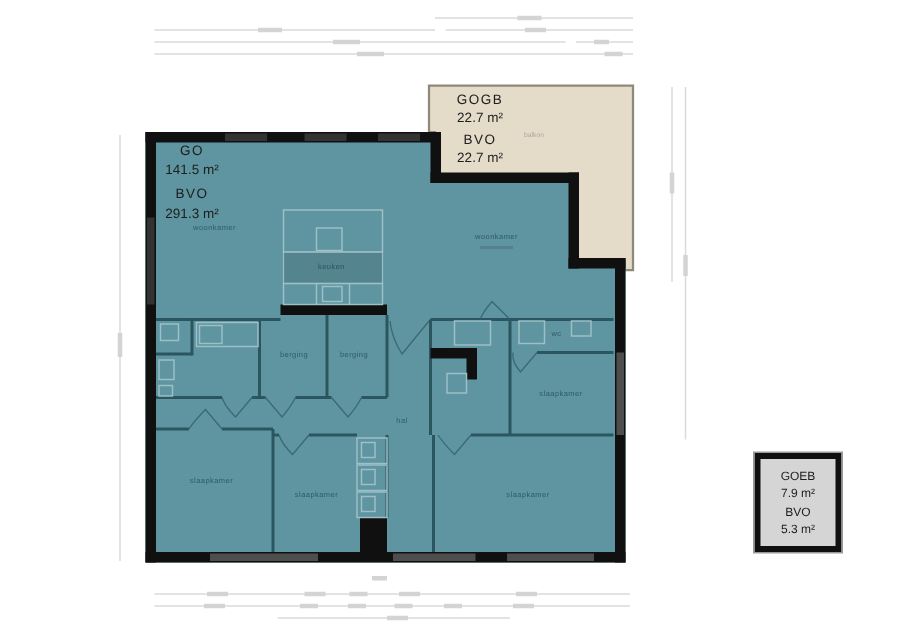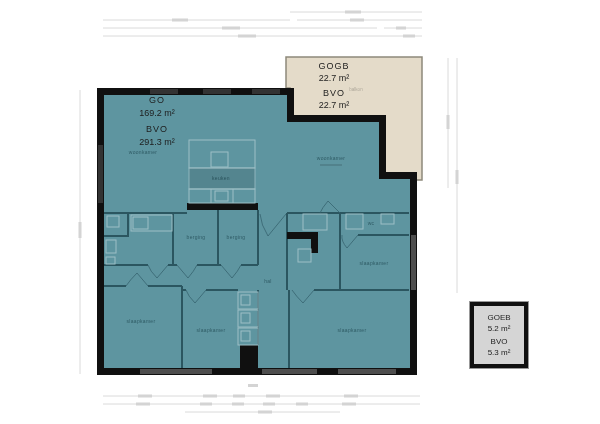--- a/index.html
+++ b/index.html
@@ -27,21 +27,21 @@
   .lbl{position:absolute;transform:translateX(-50%);text-align:center;
        color:var(--label);font-size:9px;line-height:13px;white-space:nowrap;}
   .lbl .sp{letter-spacing:1px;}
   .lbl .pair2{margin-top:3px;}
   .roomlbl{position:absolute;transform:translateX(-50%);font-size:5px;
        color:var(--room_label);white-space:nowrap;letter-spacing:0.3px;}
   .balkonlbl{position:absolute;transform:translateX(-50%);font-size:4.5px;
        color:rgba(0,0,0,0.25);white-space:nowrap;}
   .labelsmudge{position:absolute;transform:translateX(-50%);width:22px;height:2px;
        background:rgba(0,0,0,0.12);}
-  .goeb{position:absolute;left:470px;top:302px;width:58px;height:66px;
+  .goeb{position:absolute;left:503px;top:302px;width:58px;height:66px;
        box-sizing:border-box;background:var(--storage_fill);
        border:4px solid var(--wall);outline:1px solid #999;
        display:flex;flex-direction:column;justify-content:center;align-items:center;
        font-size:8px;line-height:11px;color:var(--label);text-align:center;}
   .goeb .pair2{margin-top:2px;}
 </style>
 </head>
 <body>
 
 <div class="stage">
@@ -167,37 +167,37 @@
     <path class="door" d="M221 265 L232 278 Q238 271 241 265"></path>
     <path class="door" d="M286 214 L268 236 Q261 225 260 214"></path>
     <path class="door" d="M148 286 L137 273 Q130 280 126 286"></path>
     <path class="door" d="M206 290 L195 303 Q188 296 186 290"></path>
     <path class="door" d="M314 290 L303 303 Q296 296 292 290"></path>
     <path class="door" d="M358 235 L347 248 Q341 241 342 235"></path>
     <path class="door" d="M340 213 L328 201 Q322 208 320 213"></path>
   </g>
 </svg>
 
-  <div class="lbl" style="left:128px;top:94px;margin-left:29px;">
+  <div class="lbl" style="left:128px;top:94px;">
     <div class="sp">GO</div>
-    <div>169.2 m²</div>
+    <div>141.5 m²</div>
     <div class="sp pair2">BVO</div>
     <div>291.3 m²</div>
   </div>
 
-  <div class="lbl" style="left:334px;top:60px;line-height:12px;">
+  <div class="lbl" style="left:320px;top:60px;line-height:12px;">
     <div class="sp">GOGB</div>
     <div>22.7 m²</div>
     <div class="sp pair2">BVO</div>
     <div>22.7 m²</div>
   </div>
 
   <div class="goeb">
     <div class="sp">GOEB</div>
-    <div>5.2 m²</div>
+    <div>7.9 m²</div>
     <div class="sp pair2">BVO</div>
     <div>5.3 m²</div>
   </div>
 
   <div class="balkonlbl" style="left:356px;top:87px;">balkon</div>
   <div class="roomlbl" style="left:143px;top:149px;">woonkamer</div>
   <div class="roomlbl" style="left:221px;top:175px;">keuken</div>
   <div class="roomlbl" style="left:331px;top:155px;">woonkamer</div>
   <div class="labelsmudge" style="left:331px;top:164px;"></div>
   <div class="roomlbl" style="left:196px;top:234px;">berging</div>

